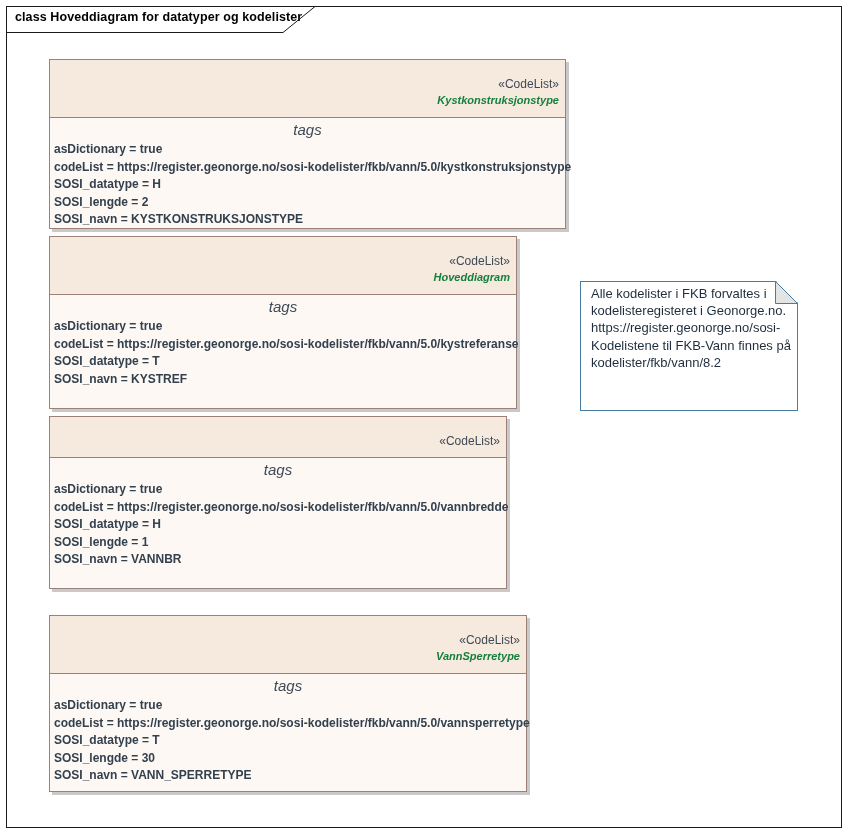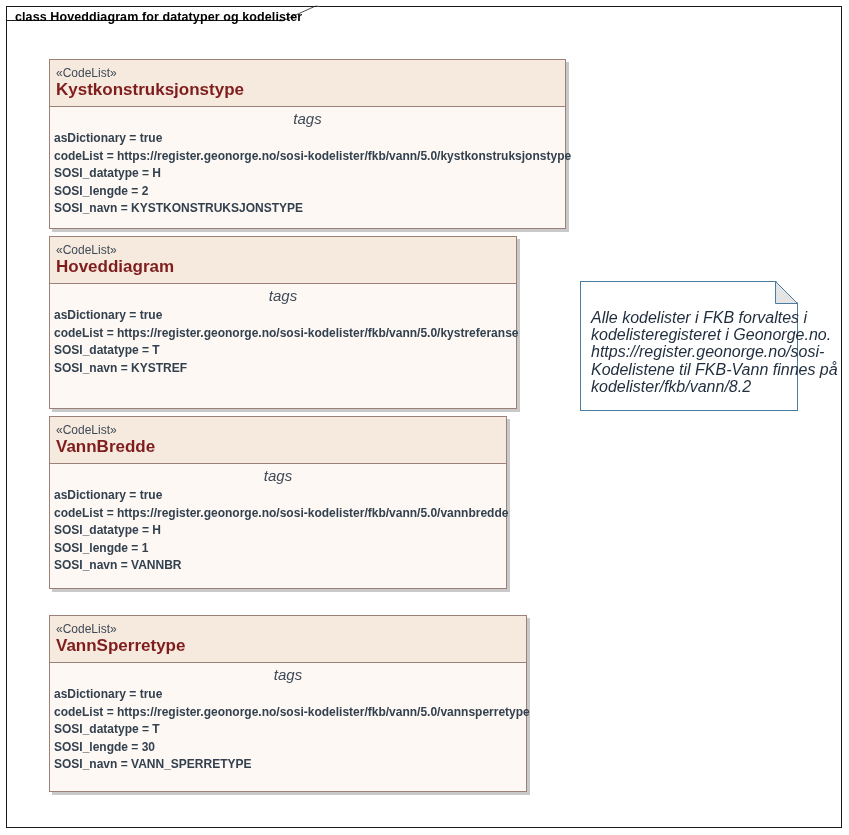--- a/index.html
+++ b/index.html
@@ -25,21 +25,21 @@
     border: 1px solid #1b1b1b;
     box-sizing: border-box;
     background: #ffffff;
   }
 
   
   #diagram-title-tab {
     position: absolute;
     left: 6px;
     top: 6px;
-    height: 15px;
+    height: 27px;
     width: 313px;
     box-sizing: border-box;
     background: #ffffff;
     z-index: 5;
   }
   #diagram-title-tab .tab-shape {
     position: absolute;
     inset: 0;
     background: #ffffff;
     border: 1px solid #1b1b1b;
@@ -71,35 +71,36 @@
     position: absolute;
     box-sizing: border-box;
     background: #fdf8f4;
     border: 1px solid #9c8178;
     box-shadow: 3px 3px 0 0 #c9c9c9;
   }
   .uml-header {
     box-sizing: border-box;
     background: #f6e9de;
     border-bottom: 1px solid #9c8178;
-    text-align: left;
-    padding: 5px 6px 8px 6px;
+    text-align: right;
+    padding: 16px 6px 8px 6px;
   }
   .uml-stereotype {
     font-size: 12px;
     color: #3f4a57;
     line-height: 16px;
     white-space: nowrap;
   }
   .uml-name {
-    font-size: 17px;
+    font-size: 11px;
     font-weight: bold;
-    color: #7f1d1d;
+    color: #15803d;
     line-height: 17px;
     white-space: nowrap;
+    font-style: italic;
   }
   .uml-compartment-title {
     text-align: center;
     font-size: 15px;
     font-style: italic;
     color: #3f4a57;
     padding: 4px 0 3px 0;
     line-height: 16px;
   }
   .uml-taglist {
@@ -134,26 +135,25 @@
   #note-fold {
     position: absolute;
     right: 0;
     top: 0;
     width: 23px;
     height: 23px;
   }
   #note-text {
     position: absolute;
     left: 11px;
-    top: 28px;
+    top: 4px;
     right: 10px;
-    font-size: 16px;
+    font-size: 13px;
     color: #1f2d3d;
     line-height: 17.2px;
-    font-style: italic;
   }
   #note-text .nline { white-space: nowrap; }
 </style>
 </head>
 <body>
 
 <div id="diagram-frame"></div>
 
 <div id="diagram-title-tab">
   <div class="tab-shape"></div>
@@ -188,21 +188,20 @@
     <div class="uml-tag">asDictionary = true</div>
     <div class="uml-tag">codeList = https://register.geonorge.no/sosi-kodelister/fkb/vann/5.0/kystreferanse</div>
     <div class="uml-tag">SOSI_datatype = T</div>
     <div class="uml-tag">SOSI_navn = KYSTREF</div>
   </div>
 </div>
 
 <div class="uml-class" style="left:49px; top:416px; width:458px; height:173px;">
   <div class="uml-header">
     <div class="uml-stereotype">«CodeList»</div>
-    <div class="uml-name">VannBredde</div>
   </div>
   <div class="uml-compartment-title">tags</div>
   <div class="uml-taglist">
     <div class="uml-tag">asDictionary = true</div>
     <div class="uml-tag">codeList = https://register.geonorge.no/sosi-kodelister/fkb/vann/5.0/vannbredde</div>
     <div class="uml-tag">SOSI_datatype = H</div>
     <div class="uml-tag">SOSI_lengde = 1</div>
     <div class="uml-tag">SOSI_navn = VANNBR</div>
   </div>
 </div>

